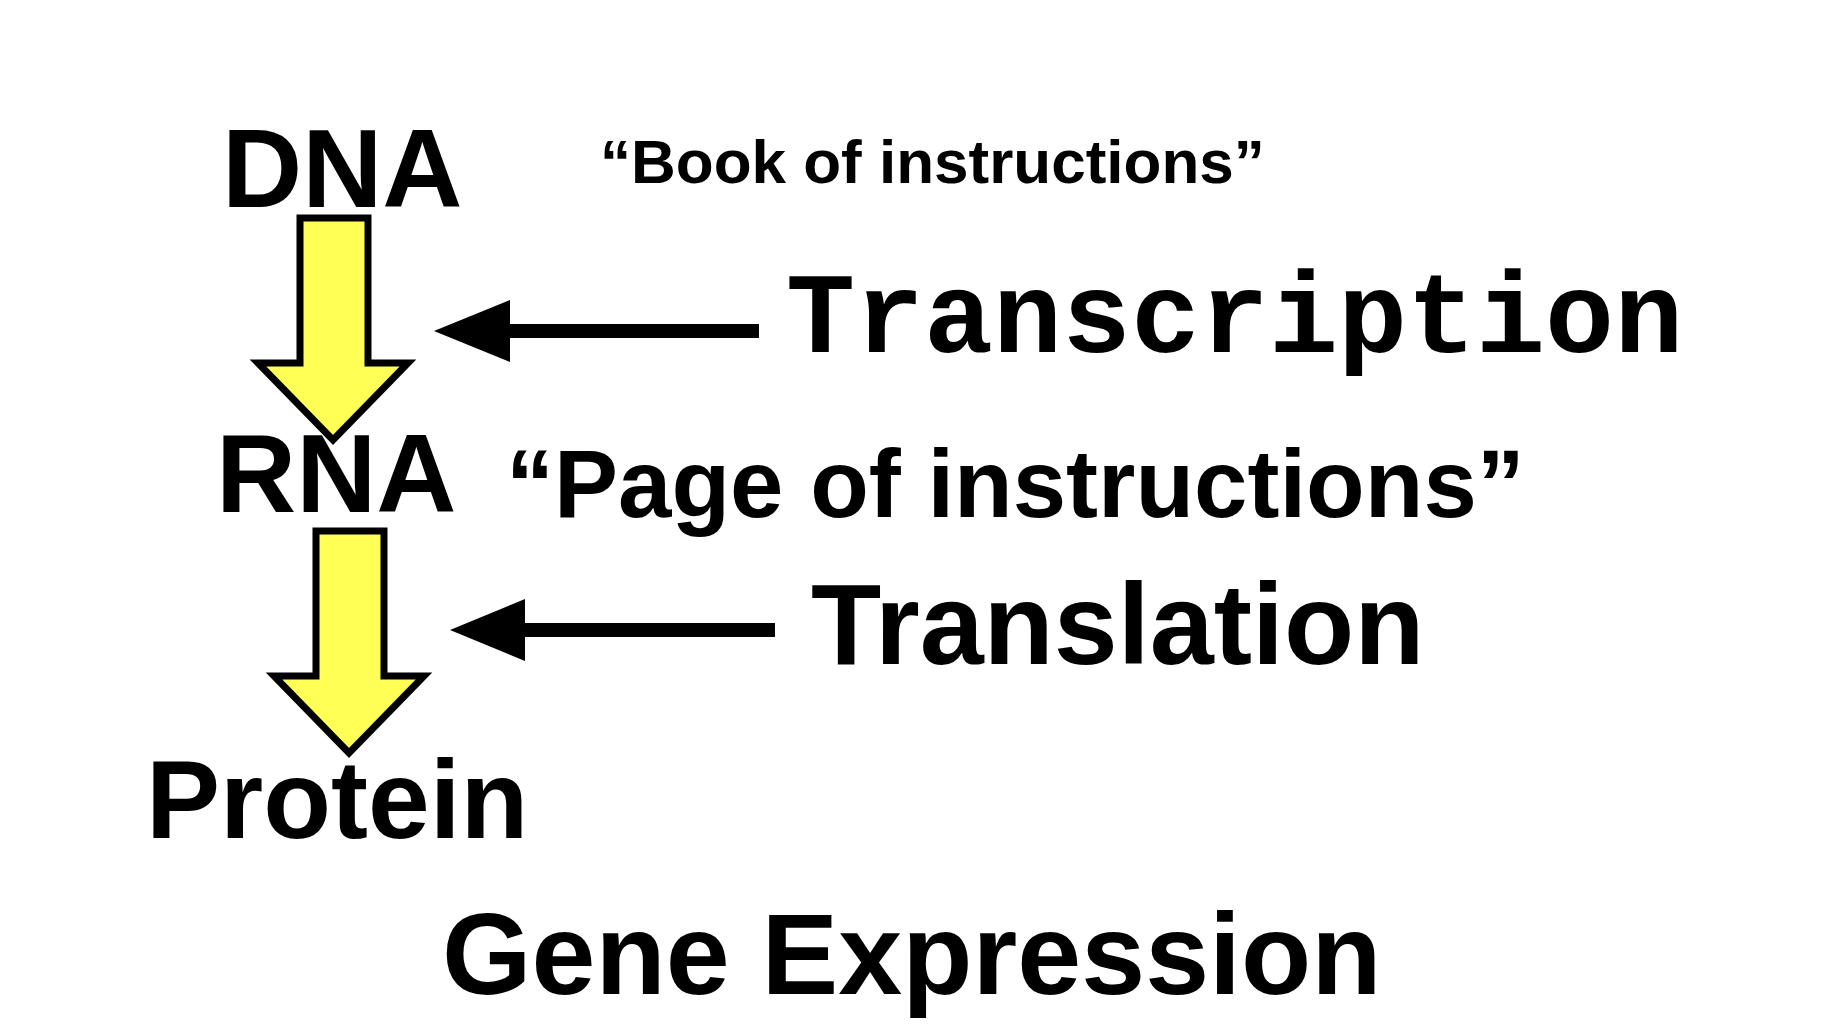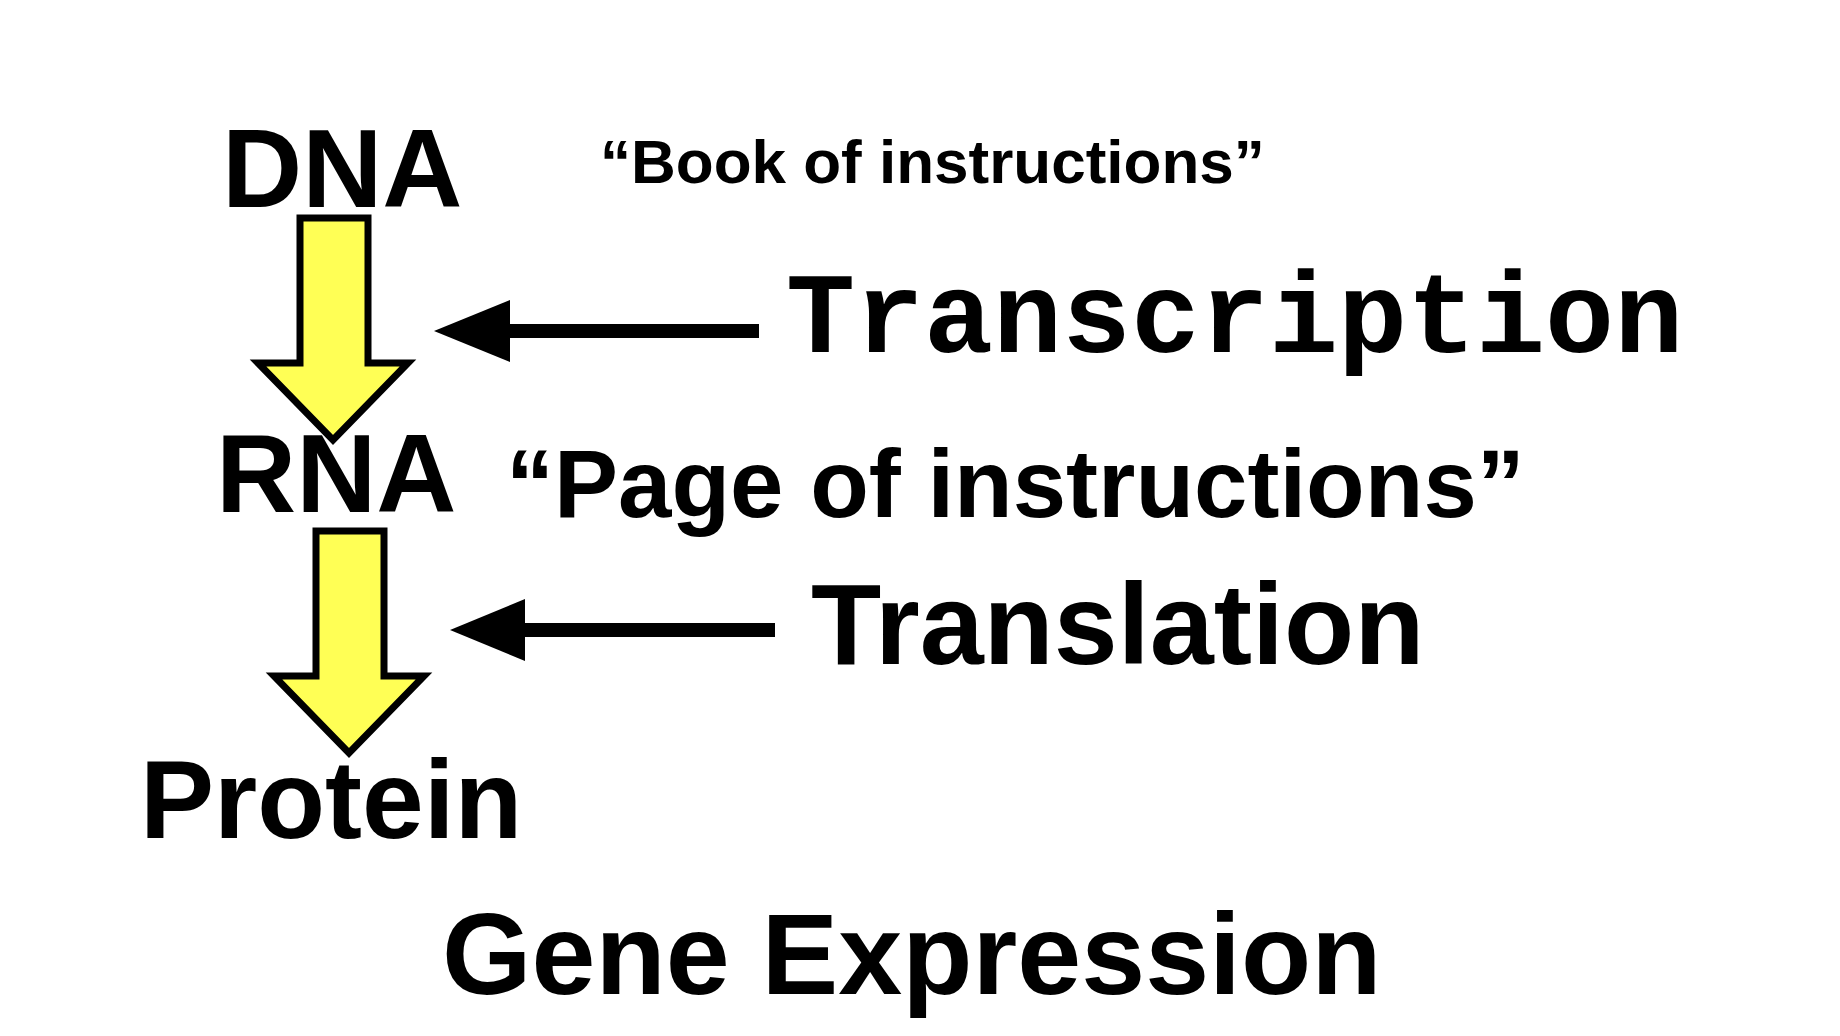--- a/index.html
+++ b/index.html
@@ -22,14 +22,14 @@
     <polygon points="450,630 525,599 525,661" fill="#000"></polygon>
   </g>
 </svg>
 
 <div class="t" style="left:222px;top:114px;font-size:111px;text-align:center;">DNA</div>
 <div class="t" style="left:600px;top:131px;font-size:62px;">“Book of instructions”</div>
 <div class="t" style="left:786px;top:264px;font-size:115px;font-family:Liberation Mono, monospace;">Transcription</div>
 <div class="t" style="left:216px;top:419px;font-size:111px;">RNA</div>
 <div class="t" style="left:506px;top:436px;font-size:96px;">“Page of instructions”</div>
 <div class="t" style="left:802px;top:567px;font-size:115px;margin-left:9px;">Translation</div>
-<div class="t" style="left:140px;top:745px;font-size:111px;">Protein</div>
+<div class="t" style="left:146px;top:745px;font-size:111px;">Protein</div>
 <div class="t" style="left:442px;top:897px;font-size:115px;">Gene Expression</div>
 
 </body></html>

